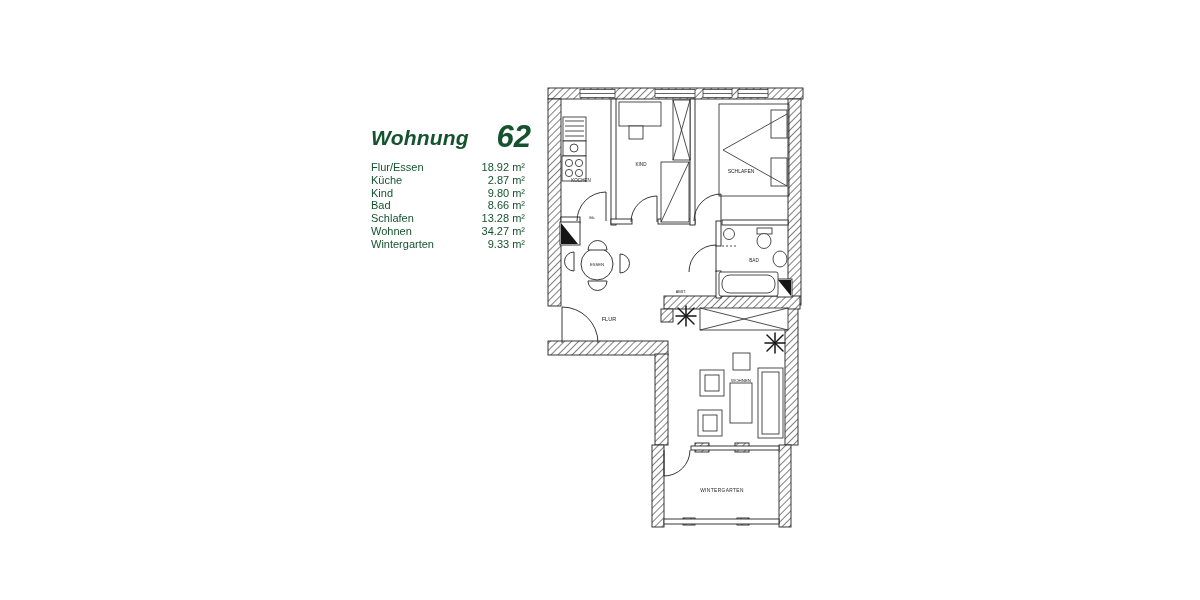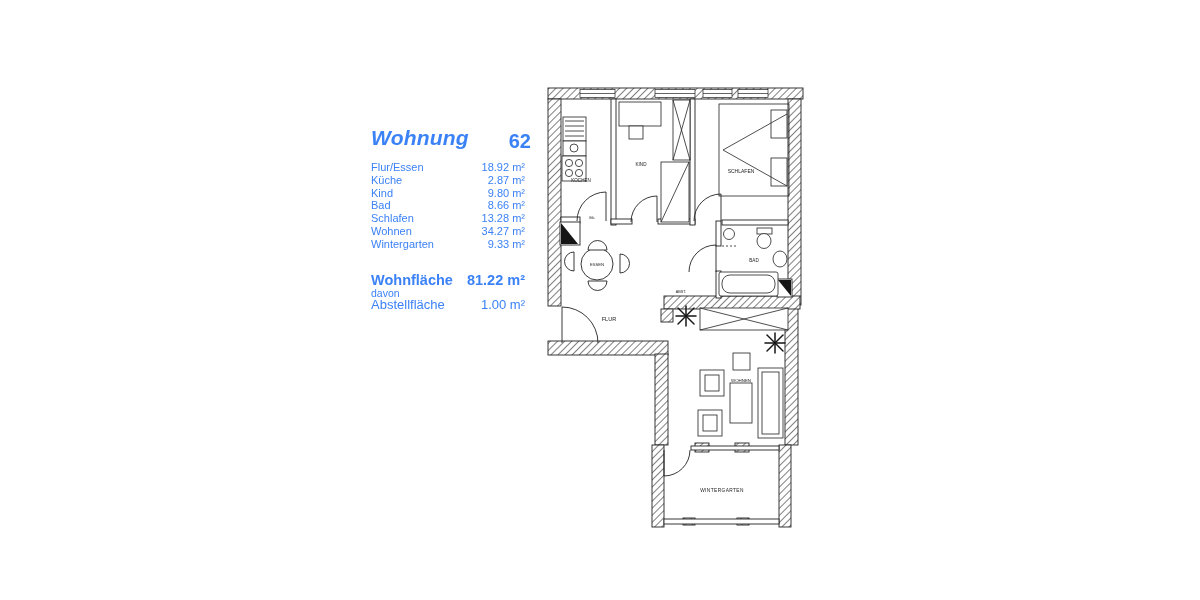--- a/index.html
+++ b/index.html
@@ -1,23 +1,23 @@
 <!DOCTYPE html>
 <html><head>
 <meta charset="utf-8">
 <style>
   html,body { margin:0; padding:0; background:#ffffff; }
   .canvas {
     position:relative; width:1200px; height:600px; background:#ffffff;
-    font-family:"Liberation Sans", sans-serif; color:#3b82f6; overflow:hidden;
+    font-family:"Liberation Sans", sans-serif; color:#14532d; overflow:hidden;
   }
   .info { position:absolute; left:371px; top:116px; width:154px; }
   .info-header { display:flex; justify-content:space-between; align-items:flex-end; height:34px; }
   .title { font-size:21px; font-weight:bold; font-style:italic; letter-spacing:0.2px; }
-  .unit  { font-size:20px; font-weight:bold; line-height:0.85; margin-right:-6px; }
+  .unit  { font-size:31px; font-weight:bold; font-style:italic; line-height:0.85; margin-right:-6px; }
   .rooms { list-style:none; margin:11px 0 0 0; padding:0; font-size:11px; line-height:12.8px; }
   .room-row { display:flex; justify-content:space-between; }
   .room-name { white-space:nowrap; }
   .room-area { white-space:nowrap; }
   .summary { margin-top:22px; }
   .summary-row { display:flex; justify-content:space-between; align-items:baseline; }
   .total-label, .total-value { font-weight:bold; font-size:14.5px; line-height:14px; }
   .davon { font-size:10.5px; line-height:11px; margin-top:1px; }
   .storage-row { font-size:13px; line-height:12px; margin-top:0; }
   .plan-svg { position:absolute; left:540px; top:80px; }
@@ -58,31 +58,20 @@
       <li class="room-row">
         <span class="room-name">Wohnen</span>
         <span class="room-area">34.27 m²</span>
       </li>
       <li class="room-row">
         <span class="room-name">Wintergarten</span>
         <span class="room-area">9.33 m²</span>
       </li>
     </ul>
 
-    <div class="summary">
-      <div class="summary-row">
-        <span class="total-label">Wohnfläche</span>
-        <span class="total-value">81.22 m²</span>
-      </div>
-      <div class="davon">davon</div>
-      <div class="summary-row storage-row">
-        <span>Abstellfläche</span>
-        <span>1.00 m²</span>
-      </div>
-    </div>
   </section>
 
   <svg class="plan-svg" width="280" height="470" viewBox="540 80 280 470">
     <defs>
       <pattern id="hatch" width="5" height="5" patternUnits="userSpaceOnUse" patternTransform="rotate(45 0 0)">
         <rect width="5" height="5" fill="#ffffff"></rect>
         <line x1="0" y1="0" x2="0" y2="5" stroke="#3a3a3a" stroke-width="1.3"></line>
       </pattern>
     </defs>
 

